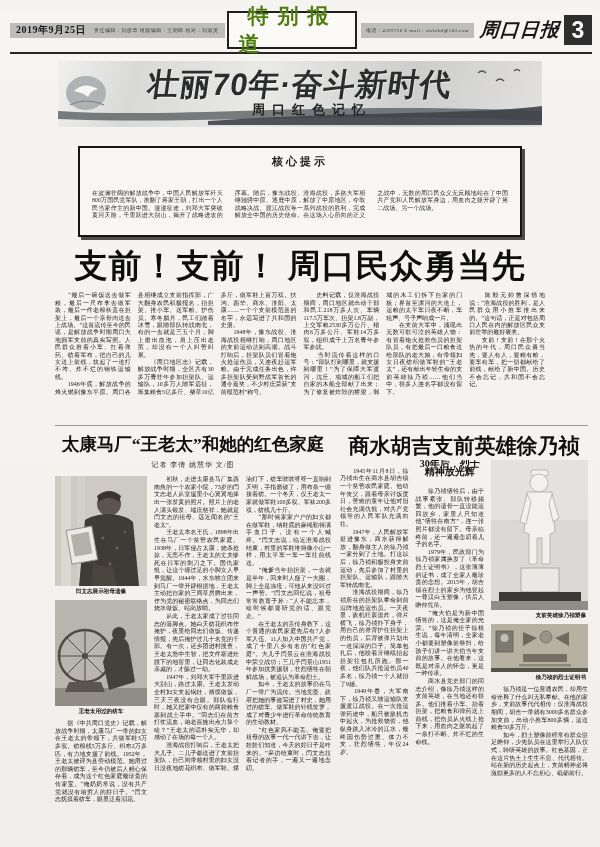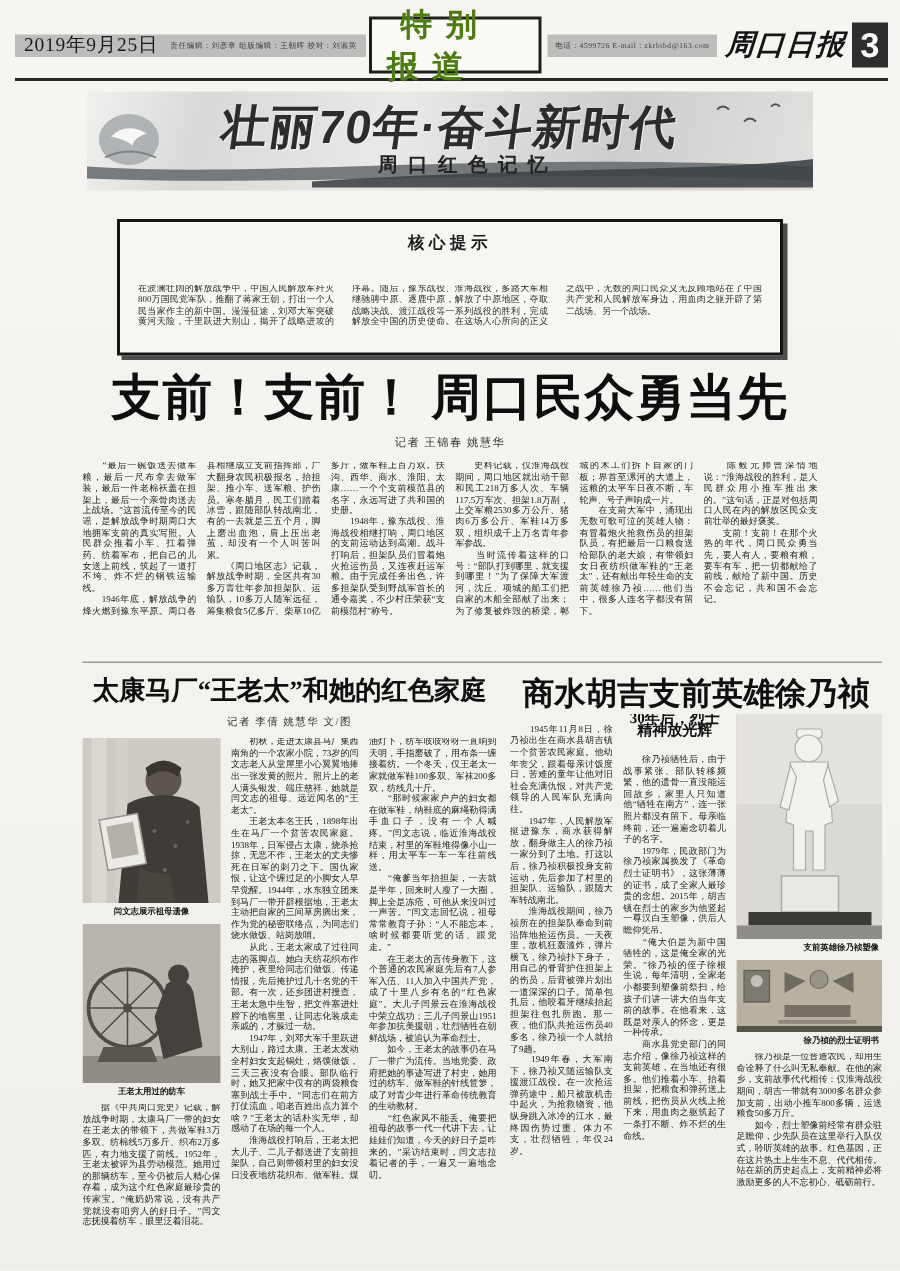--- a/index.html
+++ b/index.html
@@ -3,21 +3,21 @@
 <meta charset="utf-8">
 <style>
   html,body{margin:0;padding:0;}
   body{width:600px;height:847px;background:#f5f4f1;font-family:"Liberation Serif",serif;color:#1c1c1c;overflow:hidden;}
   .page{position:relative;width:600px;height:847px;background:linear-gradient(180deg,#f6f5f2 0%,#f3f2ee 60%,#efeeea 100%);}
 
   
   .masthead{display:flex;align-items:center;margin:10px 8px 0 10px;height:40px;position:relative;}
   .mast-bar{background:#bdbdbc;height:15px;display:flex;align-items:center;}
   .bar-left{flex:1;padding:0 6px;gap:8px;}
-  .mast-date{font-weight:normal;font-size:13px;color:#1a1a1a;white-space:nowrap;letter-spacing:.5px;}
+  .mast-date{font-weight:bold;font-size:10px;color:#1a1a1a;white-space:nowrap;letter-spacing:.5px;}
   .mast-editors{font-size:5px;color:#3c3c3c;white-space:nowrap;overflow:hidden;letter-spacing:.5px;}
   .section-box{border:2px solid #1f1f1f;background:#fbfaf7;height:34px;display:flex;align-items:center;justify-content:center;padding:0 10px;margin:0 2px;z-index:2;}
   .section-box span{font-size:21px;font-weight:900;letter-spacing:9px;text-indent:9px;color:#4d7c0f;}
   .bar-contact{flex:1;margin-left:2px;padding:0 5px;}
   .bar-contact span{font-size:5px;color:#3c3c3c;white-space:nowrap;overflow:hidden;letter-spacing:.4px;}
   .paper-name{font-size:19px;font-weight:900;font-style:italic;letter-spacing:1px;color:#161616;margin:0 4px 0 6px;white-space:nowrap;transform:skewX(-4deg);}
   .page-num{width:34px;height:30px;background:#2e2e2e;color:#fbfbfb;font-family:"Liberation Sans",sans-serif;font-weight:bold;font-size:23px;display:flex;align-items:center;justify-content:center;}
   .mast-rule{margin:2px 8px 0 10px;border-bottom:2px solid #262626;}
 
   
@@ -96,21 +96,20 @@
     <div class="banner-sub">周口红色记忆</div>
   </div>
 
   <div class="core-box">
     <div class="core-head">核心提示</div>
     <div class="core-body">在波澜壮阔的解放战争中，中国人民解放军歼灭800万国民党军队，推翻了蒋家王朝，打出一个人民当家作主的新中国。漫漫征途，刘邓大军突破黄河天险，千里跃进大别山，揭开了战略进攻的序幕。随后，豫东战役、淮海战役，多路大军相继驰骋中原、逐鹿中原，解放了中原地区，夺取战略决战、渡江战役等一系列战役的胜利，完成解放全中国的历史使命。在这场人心所向的正义之战中，无数的周口民众义无反顾地站在了中国共产党和人民解放军身边，用血肉之躯开辟了第二战场、另一个战场。</div>
   </div>
 
   <section class="main-art">
     <h1 class="main-headline" style="margin:0;">支前！支前！ 周口民众勇当先</h1>
-    <div class="byline">记者 王锦春 姚慧华</div>
     <div class="main-body">　　“最后一碗饭送去做军粮，最后一尺布拿去做军装，最后一件老棉袄盖在担架上，最后一个亲骨肉送去上战场。”这首流传至今的民谣，是解放战争时期周口大地拥军支前的真实写照。人民群众推着小车、扛着弹药、纺着军布，把自己的儿女送上前线，筑起了一道打不垮、炸不烂的钢铁运输线。
 　　1946年底，解放战争的烽火燃到豫东平原。周口各县相继成立支前指挥部，广大翻身农民积极报名，抬担架、推小车、送军粮、护伤员。寒冬腊月，民工们踏着冰雪，跟随部队转战南北，有的一去就是三五个月，脚上磨出血泡，肩上压出老茧，却没有一个人叫苦叫累。
 　　《周口地区志》记载，解放战争时期，全区共有30多万青壮年参加担架队、运输队，10多万人随军远征，筹集粮食5亿多斤、柴草10亿多斤，做军鞋上百万双。扶沟、西华、商水、淮阳、太康……一个个支前模范县的名字，永远写进了共和国的史册。
 　　1948年，豫东战役、淮海战役相继打响，周口地区的支前运动达到高潮。战斗打响后，担架队员们冒着炮火抢运伤员，又连夜赶运军粮。由于完成任务出色，许多担架队受到野战军首长的通令嘉奖，不少村庄荣获“支前模范村”称号。
 　　史料记载，仅淮海战役期间，周口地区就出动干部和民工218万多人次、车辆117.5万车次、担架1.8万副，上交军粮2530多万公斤、猪肉6万多公斤、军鞋14万多双，组织成千上万名青年参军参战。
 　　当时流传着这样的口号：“部队打到哪里，就支援到哪里！”为了保障大军渡河，沈丘、项城的船工们把自家的木船全部献了出来；为了修复被炸毁的桥梁，郸城的木工们拆下自家的门板；界首至漯河的大道上，运粮的太平车日夜不断，车轮声、号子声响成一片。
 　　在支前大军中，涌现出无数可歌可泣的英雄人物：有冒着炮火抢救伤员的担架队员，有把最后一口粮食送给部队的老大娘，有带领妇女日夜纺织做军鞋的“王老太”，还有献出年轻生命的支前英雄徐乃祯……他们当中，很多人连名字都没有留下。
 　　陈毅元帅曾深情地说：“淮海战役的胜利，是人民群众用小推车推出来的。”这句话，正是对包括周口人民在内的解放区民众支前壮举的最好褒奖。
 　　支前！支前！在那个火热的年代，周口民众勇当先，要人有人，要粮有粮，要车有车，把一切都献给了前线，献给了新中国。历史不会忘记，共和国不会忘记。</div>
   </section>

